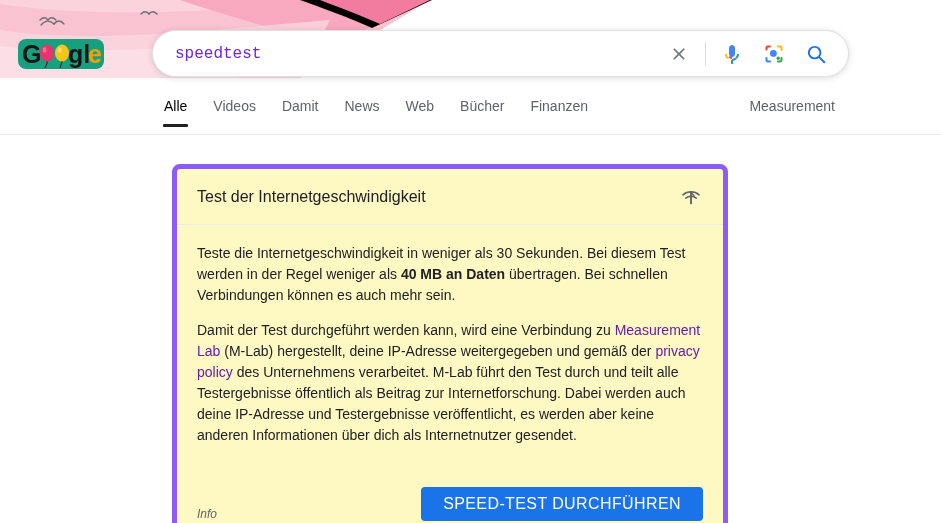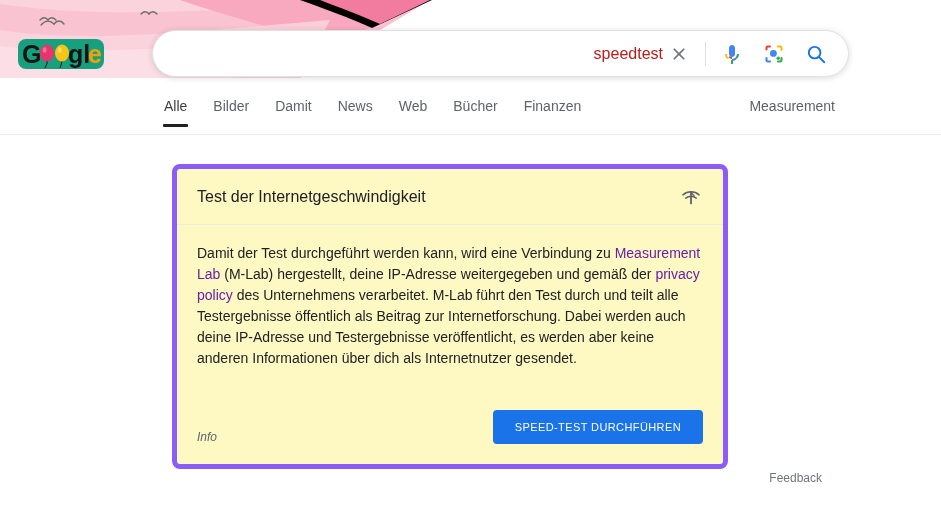--- a/index.html
+++ b/index.html
@@ -51,28 +51,27 @@
     border-radius: 24px;
     box-shadow: 0 1px 6px rgba(32,33,36,.16);
     display: flex;
     align-items: center;
     padding: 0 16px 0 22px;
   }
   .search-input {
     flex: 1 1 auto;
     border: none;
     outline: none;
-    font-family: Liberation Sans, sans-serif;
+    font-family: Liberation Mono, monospace;
     font-size: 16px;
-    color: #b91c1c;
+    color: #6d28d9;
     background: transparent;
     padding: 0;
     height: 30px;
     line-height: 30px;
-    text-align: right;
   }
   .search-input::placeholder { color: #80868b; }
 
   .sb-icons { display: flex; align-items: center; flex: 0 0 auto; }
   .icon-btn {
     width: 32px; height: 32px;
     display: flex; align-items: center; justify-content: center;
     background: none; border: none; cursor: pointer; padding: 0;
   }
   .icon-btn.clear { margin-right: 4px; }
@@ -98,21 +97,21 @@
   .tab {
     position: relative;
     font-size: 14px;
     color: #5f6368;
     padding: 0 0 11px 0;
     margin-right: 26px;
     cursor: pointer;
     white-space: nowrap;
     line-height: 18px;
   }
-  .tab.active { color: #404040; font-weight: 400; }
+  .tab.active { color: #000000; font-weight: 400; }
   .tab.active::after {
     content: "";
     position: absolute;
     left: -1px; right: -1px;
     bottom: -1px;
     height: 3px;
     background: #202124;
     border-radius: 1px;
   }
   .tools {
@@ -179,21 +178,21 @@
     color: #5f6368;
     cursor: pointer;
   }
   .cta-btn {
     background: #1a73e8;
     color: #ffffff;
     border: none;
     border-radius: 4px;
     height: 34px;
     padding: 0 22px;
-    font-size: 11px;
+    font-size: 16px;
     font-family: "Liberation Sans", sans-serif;
     letter-spacing: .4px;
     cursor: pointer;
     white-space: nowrap;
   }
 
   .feedback-row {
     width: 650px;
     margin-left: 172px;
     margin-top: 2px;
@@ -294,21 +293,21 @@
           <path d="M15.2 15.2 21 21" stroke-linecap="round"></path>
         </svg>
       </button>
     </div>
   </div>
 </div>
 
 <div class="navbar">
   <div class="tabs">
     <div class="tab active">Alle</div>
-    <div class="tab">Bilder</div>
+    <div class="tab">Videos</div>
     <div class="tab">Damit</div>
     <div class="tab">News</div>
     <div class="tab">Web</div>
     <div class="tab">Bücher</div>
     <div class="tab">Finanzen</div>
   </div>
   <div class="tools">Measurement</div>
 </div>
 
 <div class="main">
@@ -321,20 +320,23 @@
           <path d="M3.2 9.6C5.6 7.5 8.6 6.3 12 6.3s6.4 1.2 8.8 3.3"></path>
           <path d="M6.3 13.2C7.9 11.9 9.9 11.1 12 11.1s4.1.8 5.7 2.1"></path>
           <path d="M12 6.8 12 19" stroke-width="2"></path>
           <path d="M12 6.8 15.6 11" stroke-width="1.5"></path>
         </svg>
       </div>
     </div>
 
     <div class="card-body">
       <p class="para">
+        <span>Teste die Internetgeschwindigkeit in weniger als 30 Sekunden. Bei diesem Test werden in der Regel weniger als </span><b>40 MB an Daten</b><span> übertragen. Bei schnellen Verbindungen können es auch mehr sein.</span>
+      </p>
+      <p class="para">
         <span>Damit der Test durchgeführt werden kann, wird eine Verbindung zu </span><a href="#">Measurement Lab</a><span> (M-Lab) hergestellt, deine IP-Adresse weitergegeben und gemäß der </span><a href="#">privacy policy</a><span> des Unternehmens verarbeitet. M-Lab führt den Test durch und teilt alle Testergebnisse öffentlich als Beitrag zur Internetforschung. Dabei werden auch deine IP-Adresse und Testergebnisse veröffentlicht, es werden aber keine anderen Informationen über dich als Internetnutzer gesendet.</span>
       </p>
     </div>
 
     <div class="card-foot">
       <div class="info-link">Info</div>
       <button class="cta-btn">SPEED-TEST DURCHFÜHREN</button>
     </div>
 
   </div>

